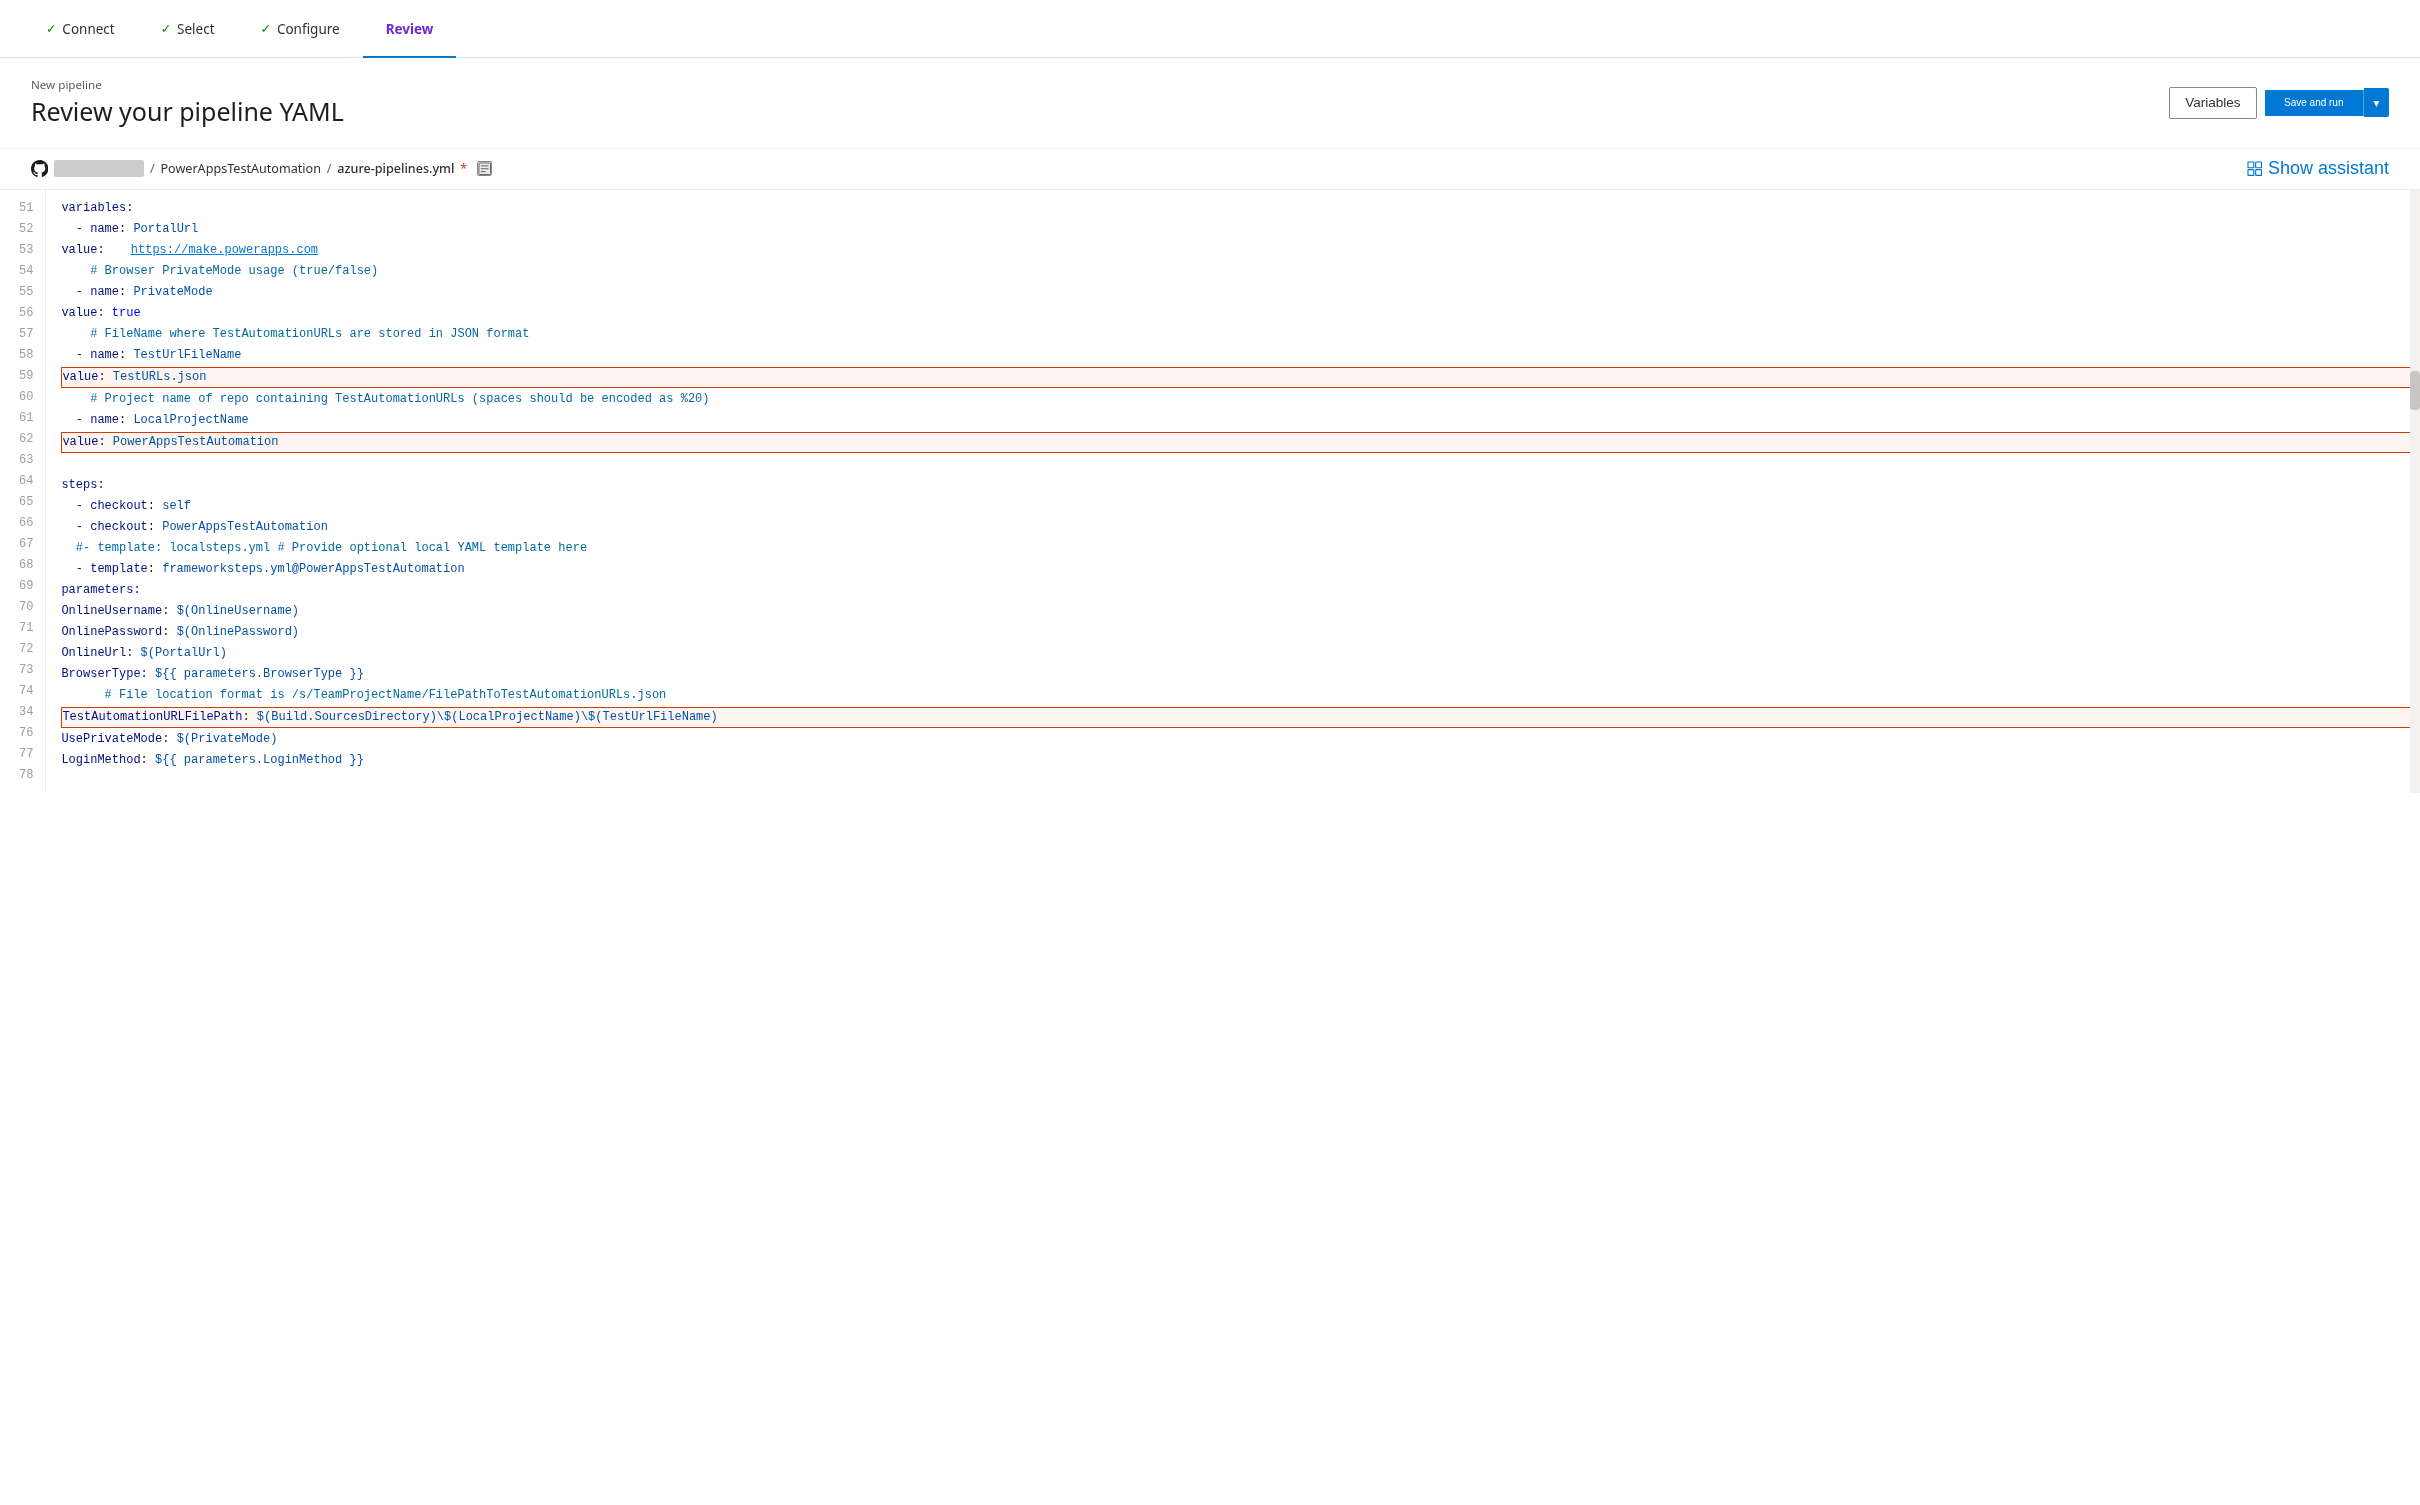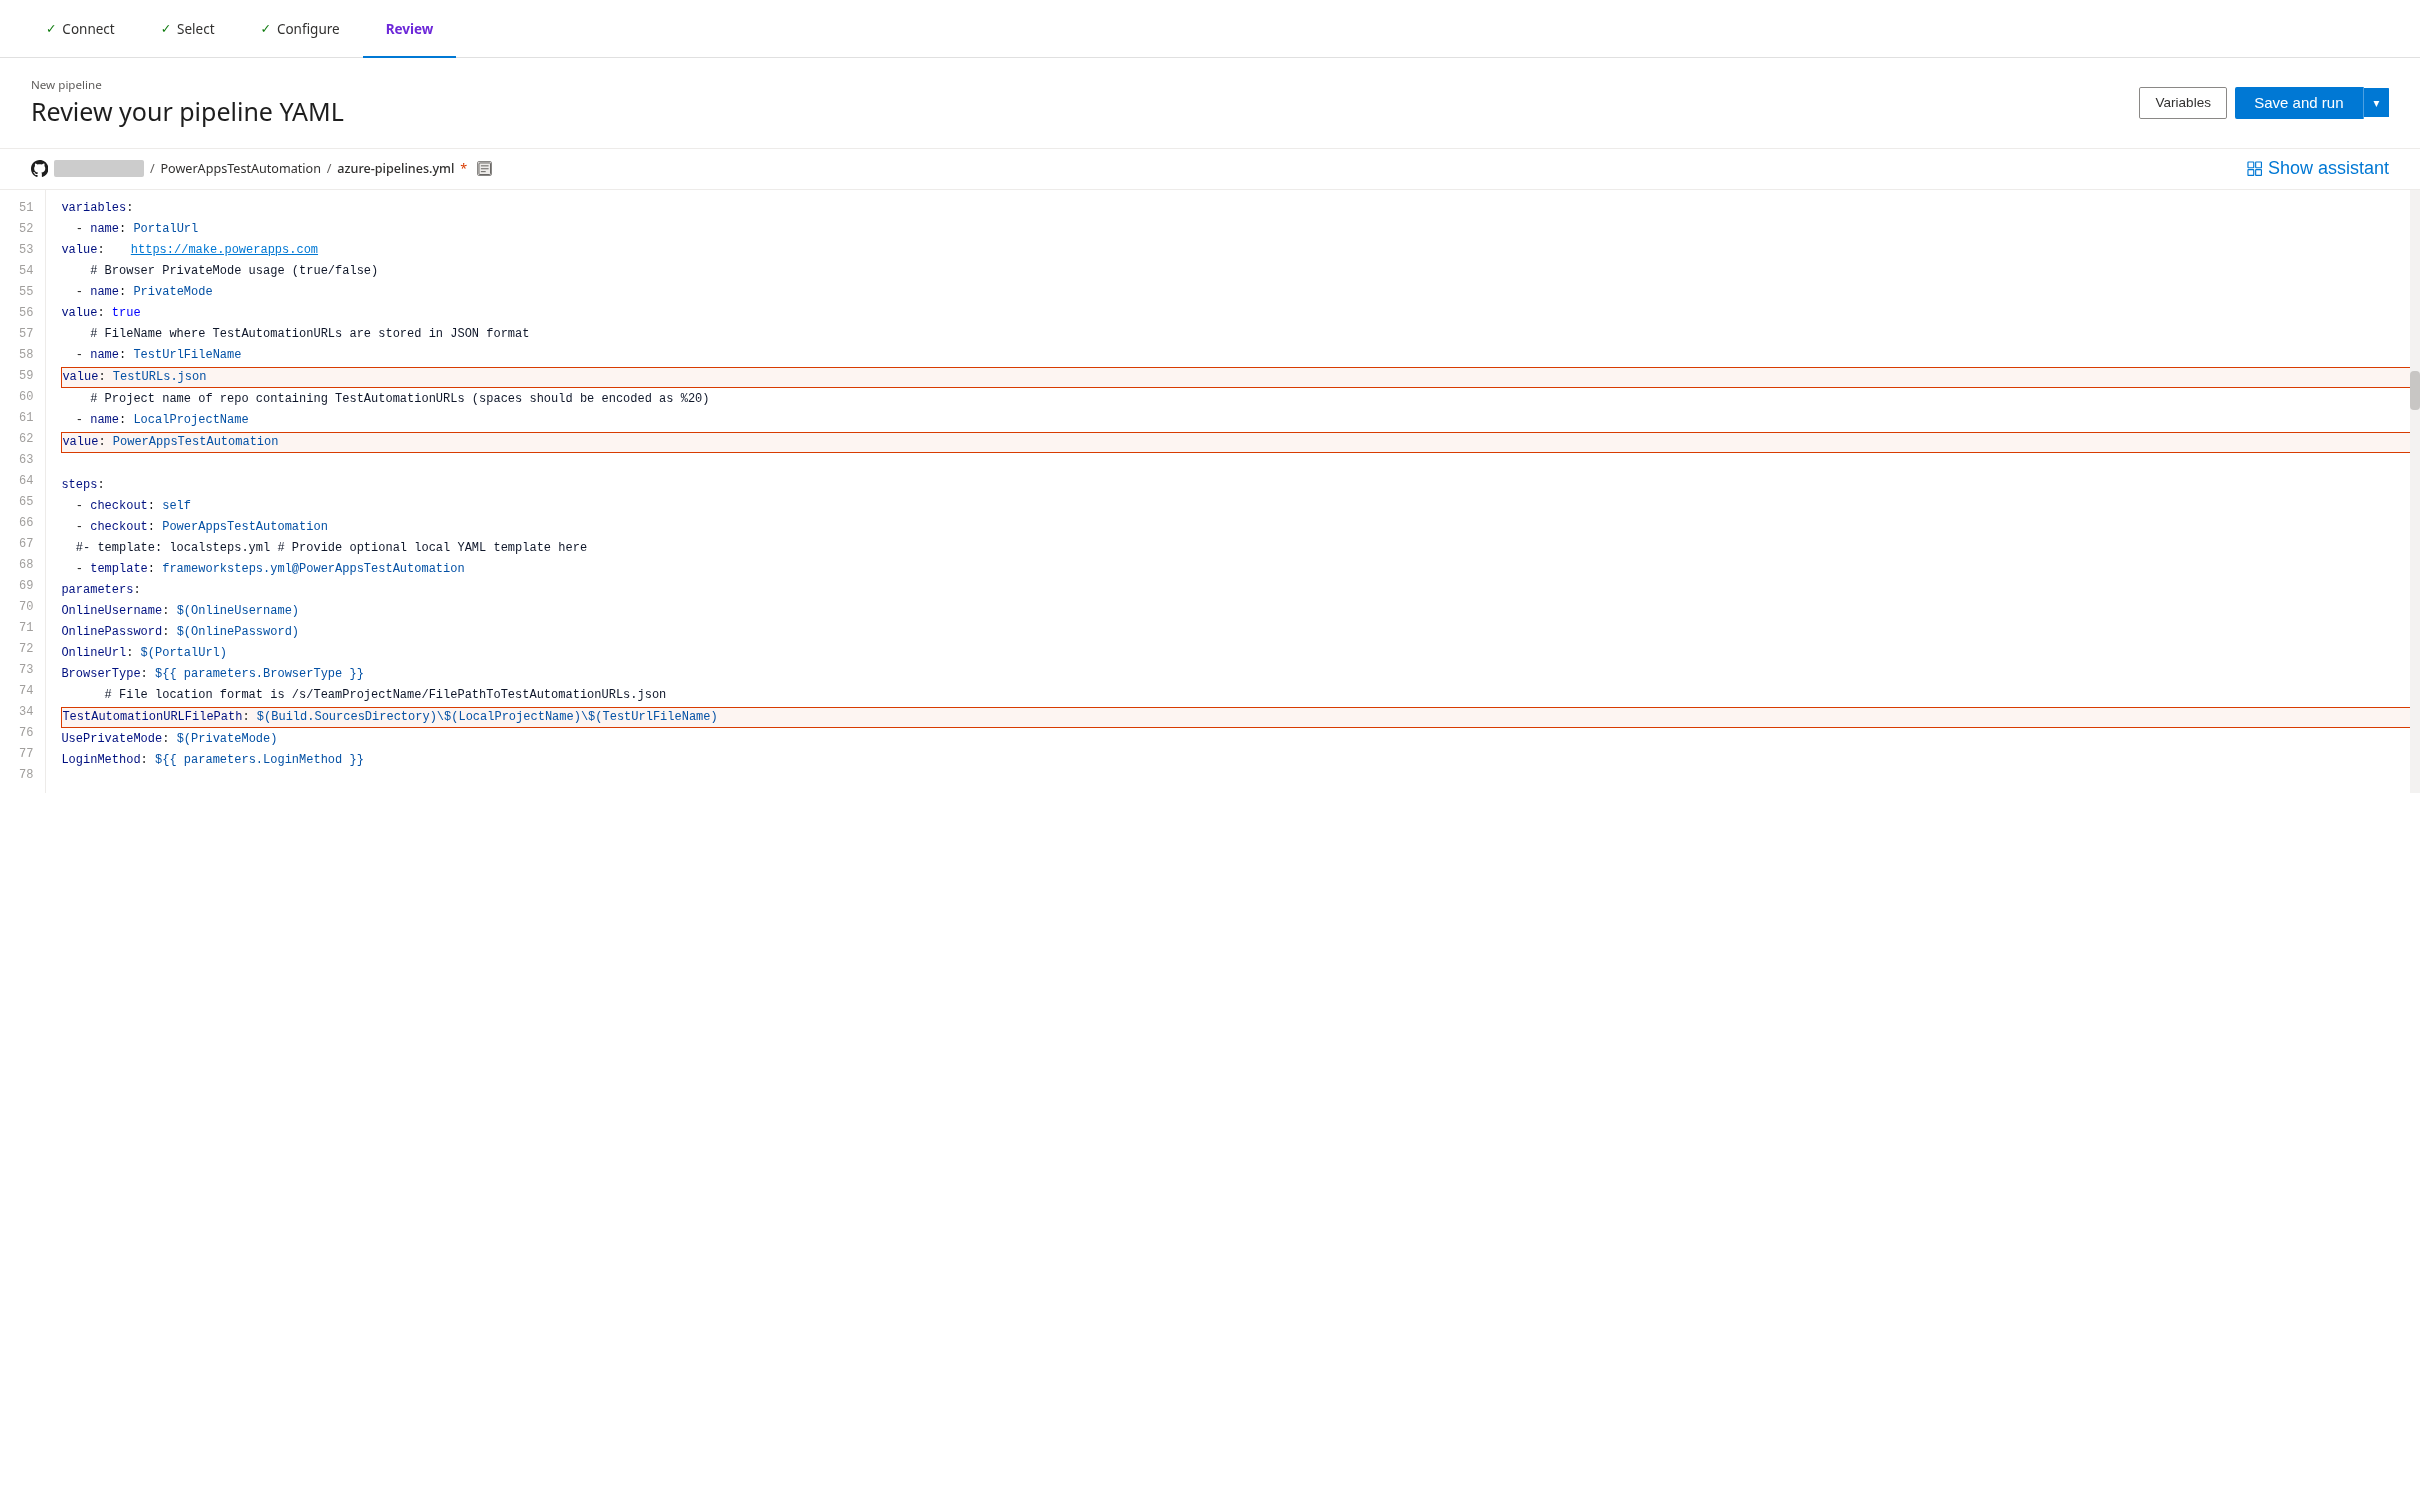--- a/index.html
+++ b/index.html
@@ -83,21 +83,21 @@
       display: flex;
       align-items: center;
       gap: 0;
       border-radius: 1.9px;
       overflow: hidden;
     }
     .btn-save-run-main {
       padding: 7.7px 19.3px;
       background: #0078d4;
       color: #fff;
-      font-size: 15px;
+      font-size: 10px;
       border: none;
       cursor: pointer;
       border-right: 1px solid rgba(255,255,255,0.3);
     }
     .btn-save-run-dropdown {
       padding: 7.7px 9.7px;
       background: #0078d4;
       color: #fff;
       border: none;
       cursor: pointer;
@@ -210,21 +210,21 @@
     .code-line.highlighted {
       background: rgba(216, 59, 1, 0.05);
       border: 1px solid #d83b01;
       margin: 1px 0;
     }
 
     
     .c-key { color: #001080; }
     .c-val { color: #0451a5; }
     .c-string { color: #0078d4; text-decoration: underline; margin-left: 19px; }
-    .c-comment { color: #0f172a; }
+    .c-comment { color: #0369a1; }
     .c-bool { color: #0000ff; }
     .c-plain { color: #1e1e1e; }
 
     
     .editor-scroll-container {
       position: relative;
       overflow: hidden;
     }
     .scrollbar-track {
       position: absolute;

